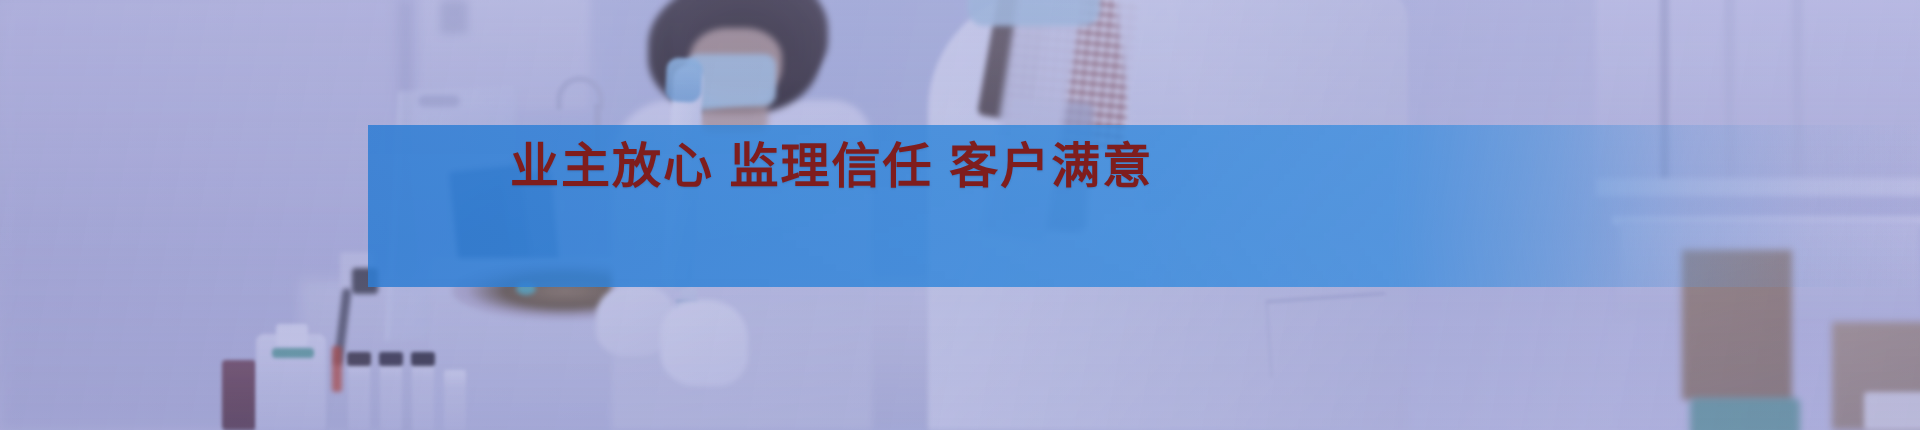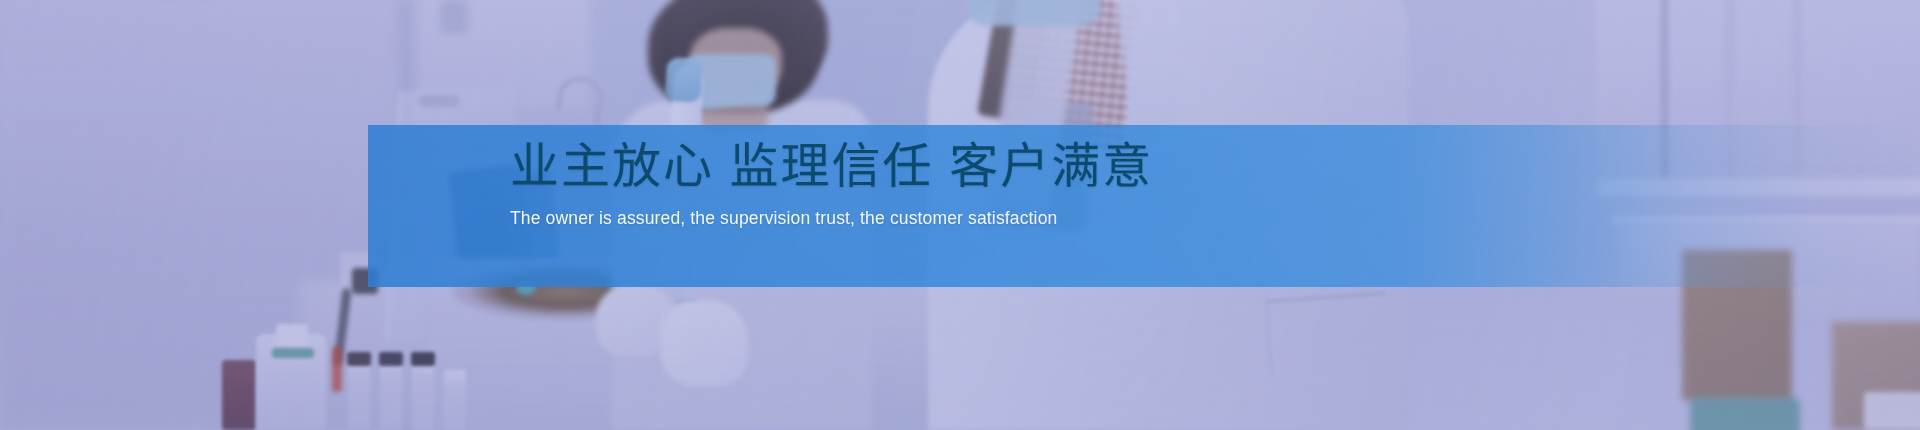--- a/index.html
+++ b/index.html
@@ -343,24 +343,24 @@
         rgba(140,158,210,0) 100%);
   }
 
   .text-wrap{
     position:absolute;
     left:510px; top:138px;
     width:1100px;
     text-align:left;
   }
   .headline{
-    color:#0c4a6e;
+    color:#7f1d1d;
     font-size:49px;
     line-height:1.18;
-    font-weight:400;
+    font-weight:700;
     letter-spacing:2px;
     white-space:nowrap;
     text-shadow:0 1px 2px rgba(20,60,110,.22);
   }
   .subtitle{
     color:#f4f8fd;
     font-size:17.5px;
     line-height:1.5;
     font-weight:400;
     letter-spacing:.15px;
@@ -453,16 +453,15 @@
 
     <div class="photo-blur"></div>
     <div class="grade"></div>
     <div class="grade2"></div>
   </div>
 
   <div class="overlay-bar"></div>
 
   <div class="text-wrap">
     <div class="headline">业主放心 监理信任 客户满意</div>
-    <div class="subtitle">The owner is assured, the supervision trust, the customer satisfaction</div>
   </div>
 
 </div>
 
 </body></html>

